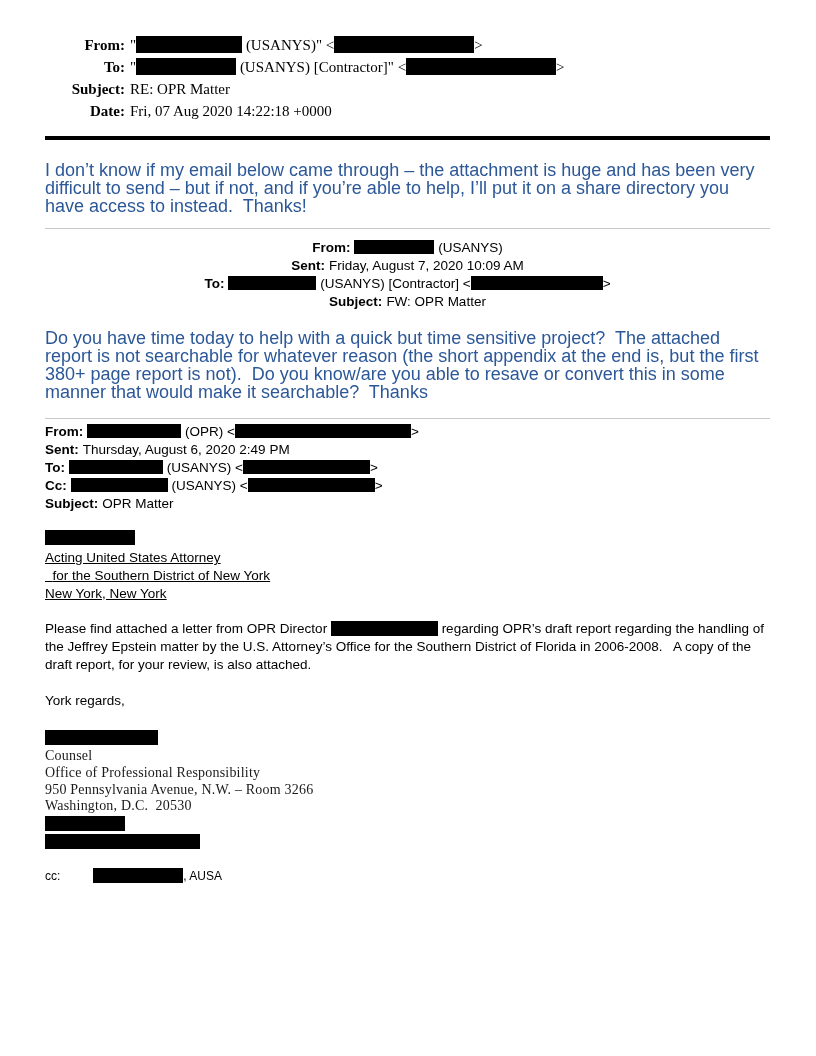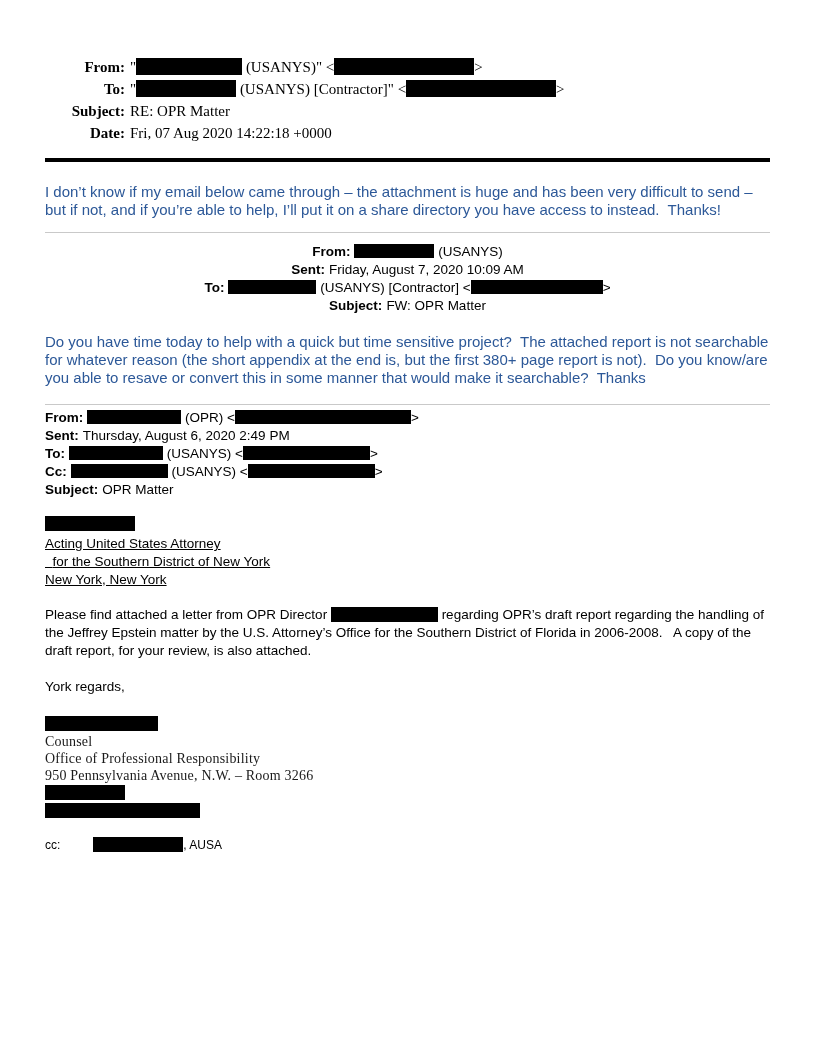--- a/index.html
+++ b/index.html
@@ -1,32 +1,32 @@
 <!DOCTYPE html>
 <html><head>
 <meta charset="utf-8">
 <style>
   html,body { margin:0; padding:0; background:#ffffff; }
   .page {
     position:relative; width:816px; height:1056px; margin:0 auto;
     background:#ffffff; color:#000; box-sizing:border-box;
-    padding:56px 46px 0 45px; overflow:hidden;
+    padding:34px 46px 0 45px; overflow:hidden;
     font-family:"Liberation Sans", sans-serif;
   }
   
   .hdr1 { font-family:"Liberation Serif", serif; font-size:15px; }
   .h1row { display:flex; line-height:22px; }
   .h1label { flex:none; width:80px; text-align:right; font-weight:bold; }
   .h1val { margin-left:5px; white-space:pre-wrap; }
   .h1val .rx { height:17px; vertical-align:-3px; }
 
   .rule-thick { height:4px; background:#000; margin-top:14px; }
 
   
-  .note { color:#2C5898; font-size:15px; line-height:18px;
+  .note { color:#2C5898; font-size:18px; line-height:18px;
           white-space:pre-wrap; margin:0; }
   .note1 { margin-top:21px; }
   .note2 { margin-top:18px; }
 
   .sep { border:none; border-top:1px solid #c9c9c9; margin:0; height:0; }
   .sep1 { margin-top:13px; }
   .sep2 { margin-top:17px; }
 
   
   .hdr2 { font-size:13.5px; }
@@ -115,21 +115,21 @@
     <div class="seg-block rb-name"><span class="rx" style="width: 90px;"></span></div>
     <div class="lines recipient-lines"><div>Acting United States Attorney</div><div>  for the Southern District of New York</div><div>New York, New York</div></div>
 
 
     <p class="para"><span>Please find attached a letter from OPR Director </span><span class="rx" style="width: 107px;"></span><span> regarding OPR’s draft report regarding the handling of the Jeffrey Epstein matter by the U.S. Attorney’s Office for the Southern District of Florida in 2006-2008.   A copy of the draft report, for your review, is also attached.</span></p>
 
     <div class="closing">York regards,</div>
 
     <div class="signature">
       <div class="seg-block sig-name"><span class="rx" style="width: 113px;"></span></div>
-      <div class="sig-lines"><div>Counsel</div><div>Office of Professional Responsibility</div><div>950 Pennsylvania Avenue, N.W. – Room 3266</div></div>
+      <div class="sig-lines"><div>Counsel</div><div>Office of Professional Responsibility</div><div>950 Pennsylvania Avenue, N.W. – Room 3266</div><div>Washington, D.C.  20530</div></div>
       <div class="seg-block sig-phone"><span class="rx" style="width: 80px;"></span></div>
       <div class="seg-block sig-email"><span class="rx" style="width: 155px;"></span></div>
     </div>
 
     <div class="ccline"><span>cc:</span><span class="spacer" style="width: 33px;"></span><span class="rx" style="width: 90px;"></span><span>, AUSA</span></div>
   </div>
 
 </div>
 
 </body></html>

